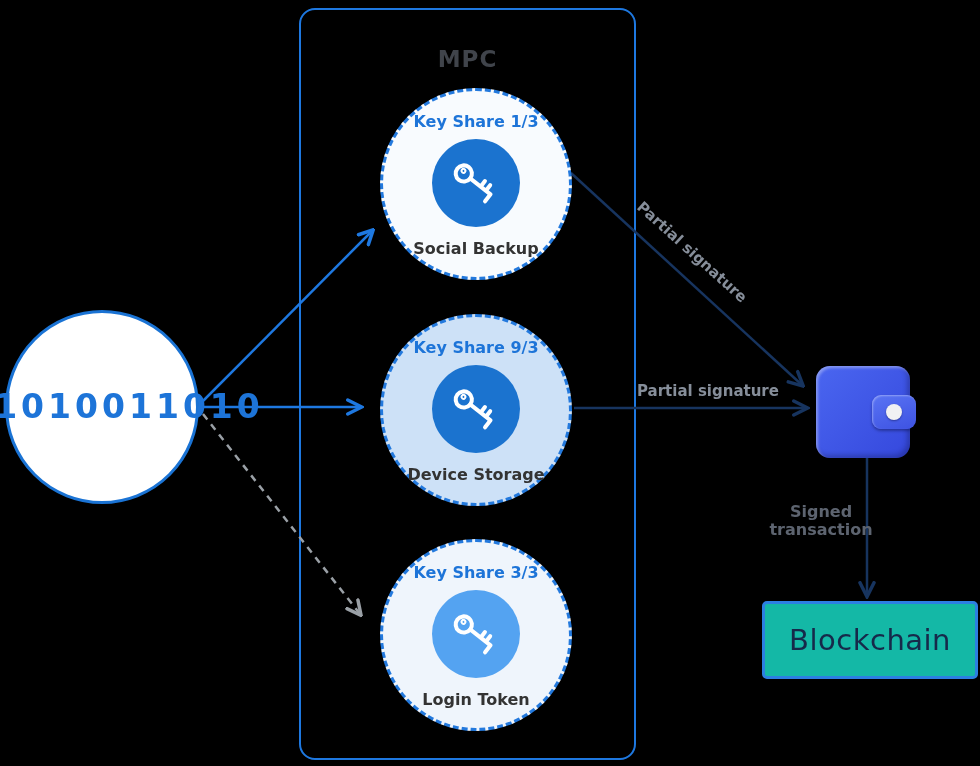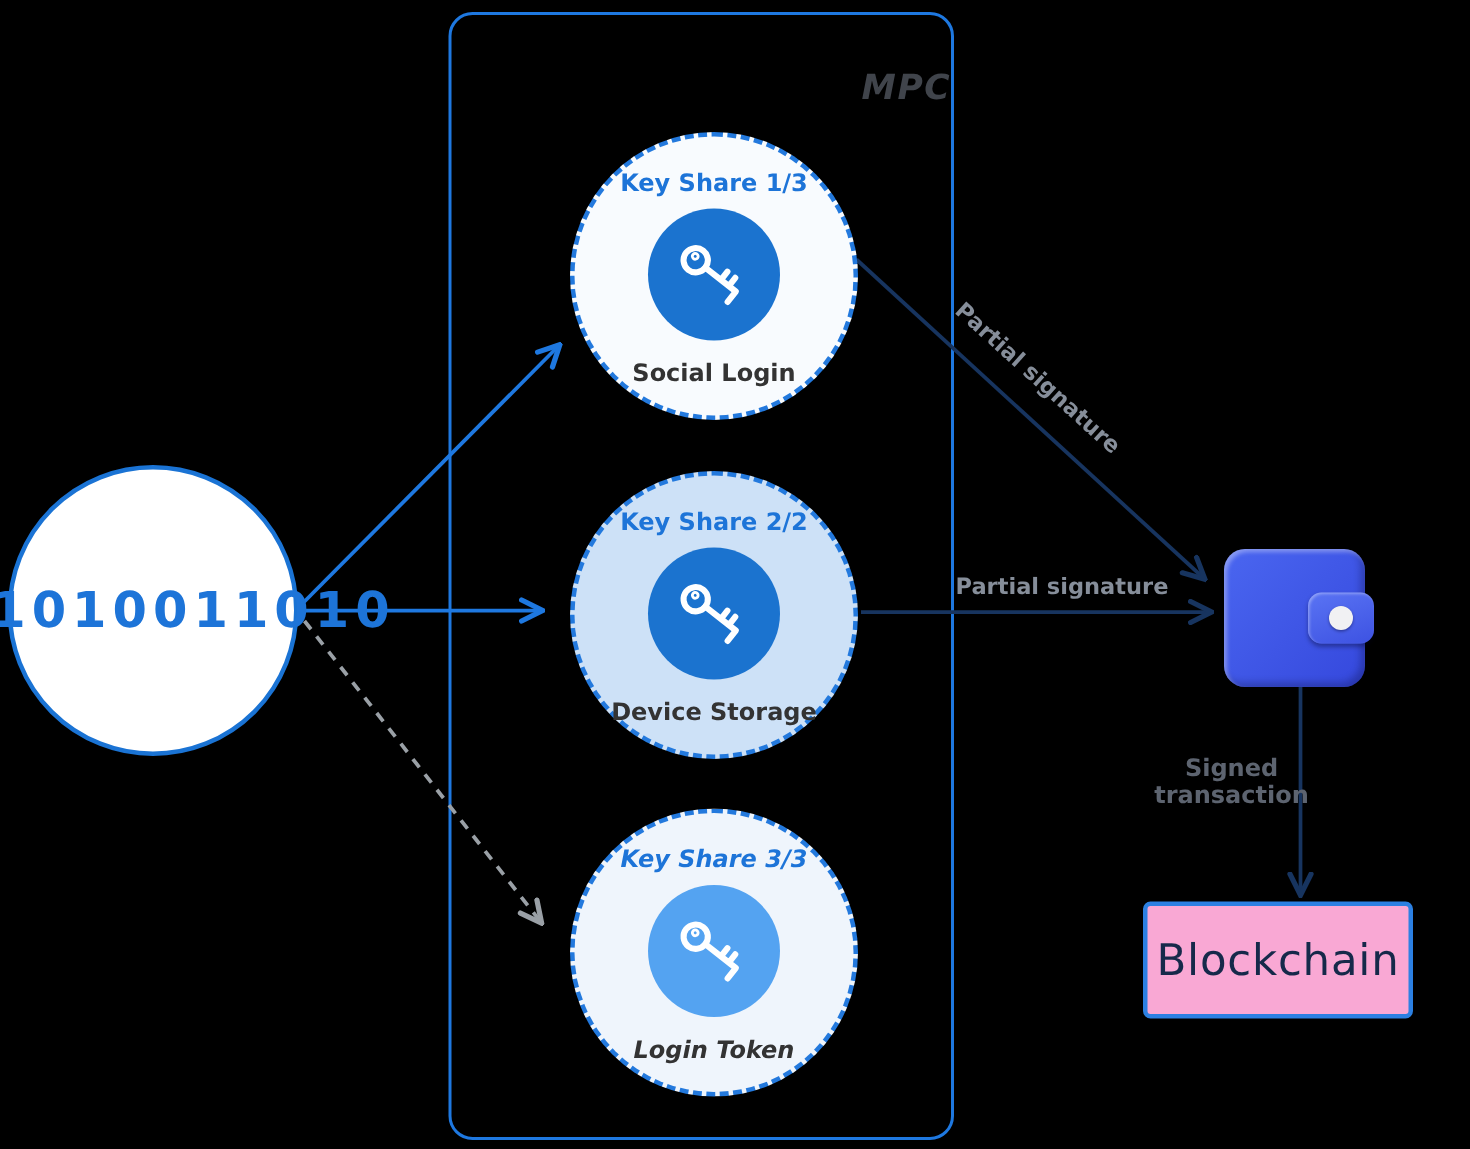--- a/index.html
+++ b/index.html
@@ -44,22 +44,22 @@
     color:var(--label-blue);font-size:33px;font-weight:bold;
     letter-spacing:4px;line-height:42px;text-align:center;
   }
 
   
   .mpc-box{
     position:absolute;left:299px;top:8px;width:337px;height:752px;
     border:2px solid var(--accent-blue);border-radius:16px;z-index:0;
   }
   .mpc-title{
-    position:absolute;left:0;right:0;top:36px;text-align:right;
-    color:var(--mpc-title);font-size:23px;font-weight:bold;letter-spacing:1px;font-style:italic;
+    position:absolute;left:0;right:0;top:36px;text-align:center;
+    color:var(--mpc-title);font-size:23px;font-weight:bold;letter-spacing:1px;
   }
 
   
   .share{
     position:absolute;left:380px;width:192px;height:192px;border-radius:50%;
     border:3px dashed #2379dd;z-index:2;
   }
   .share.v-light{background:var(--fill-light);}
   .share.v-blue{background:var(--fill-blue);}
   .share.v-pale{background:var(--fill-pale);}
@@ -107,22 +107,22 @@
     background:linear-gradient(160deg,#5a74f4 0%,#3d52e2 100%);
     box-shadow:inset 1px 1px 2px rgba(255,255,255,0.35), 0 2px 3px rgba(0,0,30,0.35);
   }
   .wallet-button{
     position:absolute;left:50%;top:50%;width:16px;height:16px;margin:-8px 0 0 -8px;
     border-radius:50%;background:#f1f1f3;box-shadow:0 1px 2px rgba(0,0,40,0.4);
   }
 
   
   .blockchain-box{
-    position:absolute;left:762px;top:601px;width:180px;height:78px;
-    background:#f9a8d4;border:3px solid var(--blockchain-border);border-radius:5px;
+    position:absolute;left:762px;top:601px;width:216px;height:78px;
+    background:#14b8a6;border:3px solid var(--blockchain-border);border-radius:5px;
     display:flex;align-items:center;justify-content:center;z-index:2;
   }
   .blockchain-label{color:var(--blockchain-text);font-size:29px;font-weight:500;letter-spacing:0.5px;}
 </style>
 </head>
 <body>
 
 <div class="stage">
 
   <svg class="arrows" width="980" height="766" viewBox="0 0 980 766">
@@ -157,36 +157,36 @@
 
   <div class="share v-light" style="top:88px;">
     <div class="share-label">Key Share 1/3</div>
     <div class="inner-circle ic-blue">
       <svg class="key-icon" viewBox="0 0 76 56">
         <circle cx="17" cy="28" r="11" stroke-width="5.5"></circle>
         <circle cx="14.5" cy="25.5" r="2.6" stroke-width="2.6"></circle>
         <path d="M28 28 H63 M46 28 V18.5 M55 28 V18.5 M63 28 V40" stroke-width="5.5" stroke-linecap="round" stroke-linejoin="round"></path>
       </svg>
     </div>
-    <div class="share-sublabel">Social Login</div>
+    <div class="share-sublabel">Social Backup</div>
   </div>
 
   <div class="share v-blue" style="top:314px;">
-    <div class="share-label">Key Share 2/2</div>
+    <div class="share-label">Key Share 9/3</div>
     <div class="inner-circle ic-blue">
       <svg class="key-icon" viewBox="0 0 76 56">
         <circle cx="17" cy="28" r="11" stroke-width="5.5"></circle>
         <circle cx="14.5" cy="25.5" r="2.6" stroke-width="2.6"></circle>
         <path d="M28 28 H63 M46 28 V18.5 M55 28 V18.5 M63 28 V40" stroke-width="5.5" stroke-linecap="round" stroke-linejoin="round"></path>
       </svg>
     </div>
     <div class="share-sublabel">Device Storage</div>
   </div>
 
-  <div class="share v-pale" style="top:539px;font-style:italic;">
+  <div class="share v-pale" style="top:539px;">
     <div class="share-label">Key Share 3/3</div>
     <div class="inner-circle ic-light">
       <svg class="key-icon" viewBox="0 0 76 56">
         <circle cx="17" cy="28" r="11" stroke-width="5.5"></circle>
         <circle cx="14.5" cy="25.5" r="2.6" stroke-width="2.6"></circle>
         <path d="M28 28 H63 M46 28 V18.5 M55 28 V18.5 M63 28 V40" stroke-width="5.5" stroke-linecap="round" stroke-linejoin="round"></path>
       </svg>
     </div>
     <div class="share-sublabel">Login Token</div>
   </div>

